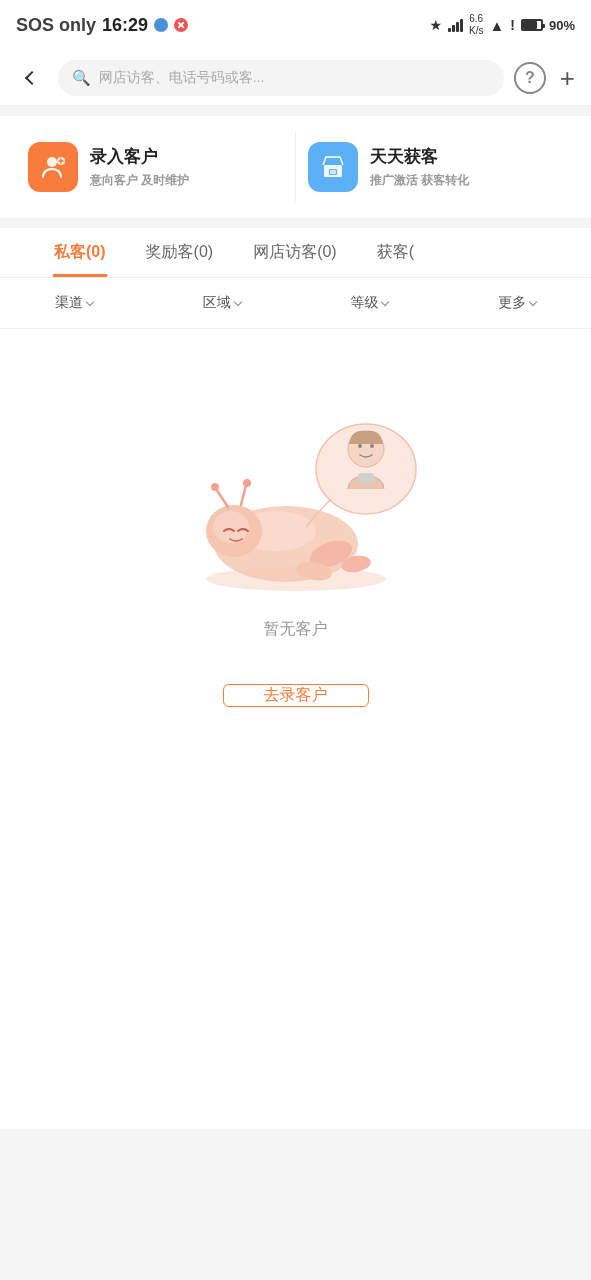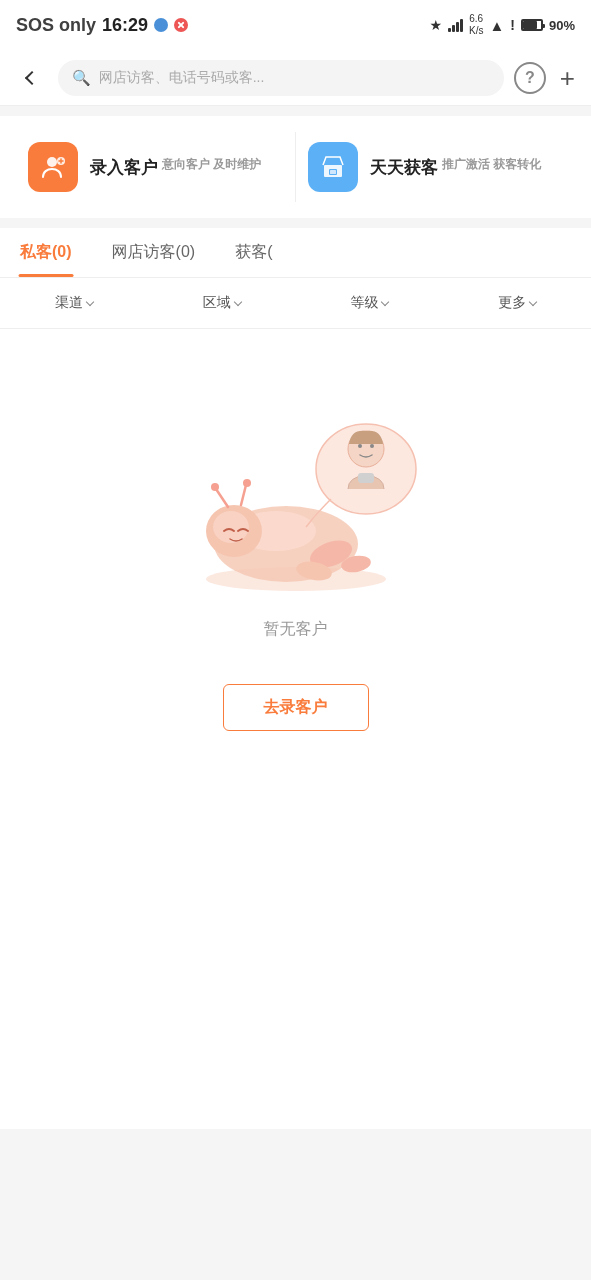--- a/index.html
+++ b/index.html
@@ -182,20 +182,21 @@
     .banner-icon-wrap {
       width: 50px; height: 50px;
       border-radius: 12px;
       display: flex; align-items: center; justify-content: center;
       font-size: 24px;
     }
     .banner-icon-orange { background: #f97c3c; }
     .banner-icon-blue { background: #5cb0f5; }
     .banner-text {
       display: flex;
+      flex-direction: column;
       gap: 4px;
     }
     .banner-title {
       font-size: 17px;
       font-weight: 700;
       color: #222;
     }
     .banner-subtitle {
       font-size: 12px;
       color: #999;
@@ -204,20 +205,21 @@
 
     
     .tabs-section {
       background: #fff;
       border-bottom: 1px solid #eee;
     }
     .tabs-row {
       display: flex;
       overflow-x: auto;
       scrollbar-width: none;
+      padding-left: 34px;
     }
     .tabs-row::-webkit-scrollbar { display: none; }
     .tab-item {
       flex-shrink: 0;
       padding: 14px 20px;
       font-size: 16px;
       color: #666;
       cursor: pointer;
       white-space: nowrap;
       position: relative;
@@ -286,24 +288,23 @@
     .empty-text {
       font-size: 16px;
       color: #999;
       margin-bottom: 44px;
     }
     .action-btn {
       border: 1.5px solid #f97c3c;
       color: #f97c3c;
       background: #fff;
       border-radius: 6px;
-      padding: 12px 40px;
+      padding: 0 40px;
       font-size: 16px;
       cursor: pointer;
-      font-weight: bold;
     }
 
     
     .bottom-space {
       background: #fff;
       flex: 1;
       min-height: 300px;
     }
   </style>
 </head>
@@ -395,20 +396,23 @@
     </div>
   </div>
 </div>
 
 <div class="tabs-section">
   <div class="tabs-row">
     <div class="tab-item active">
       <span>私客(0)</span>
     </div>
     <div class="tab-item">
+      <span>奖励客(0)</span>
+    </div>
+    <div class="tab-item">
       <span>网店访客(0)</span>
     </div>
     <div class="tab-item">
       <span>获客(</span>
     </div>
   </div>
 </div>
 
 <div class="filter-bar">
   <div class="filter-item">

